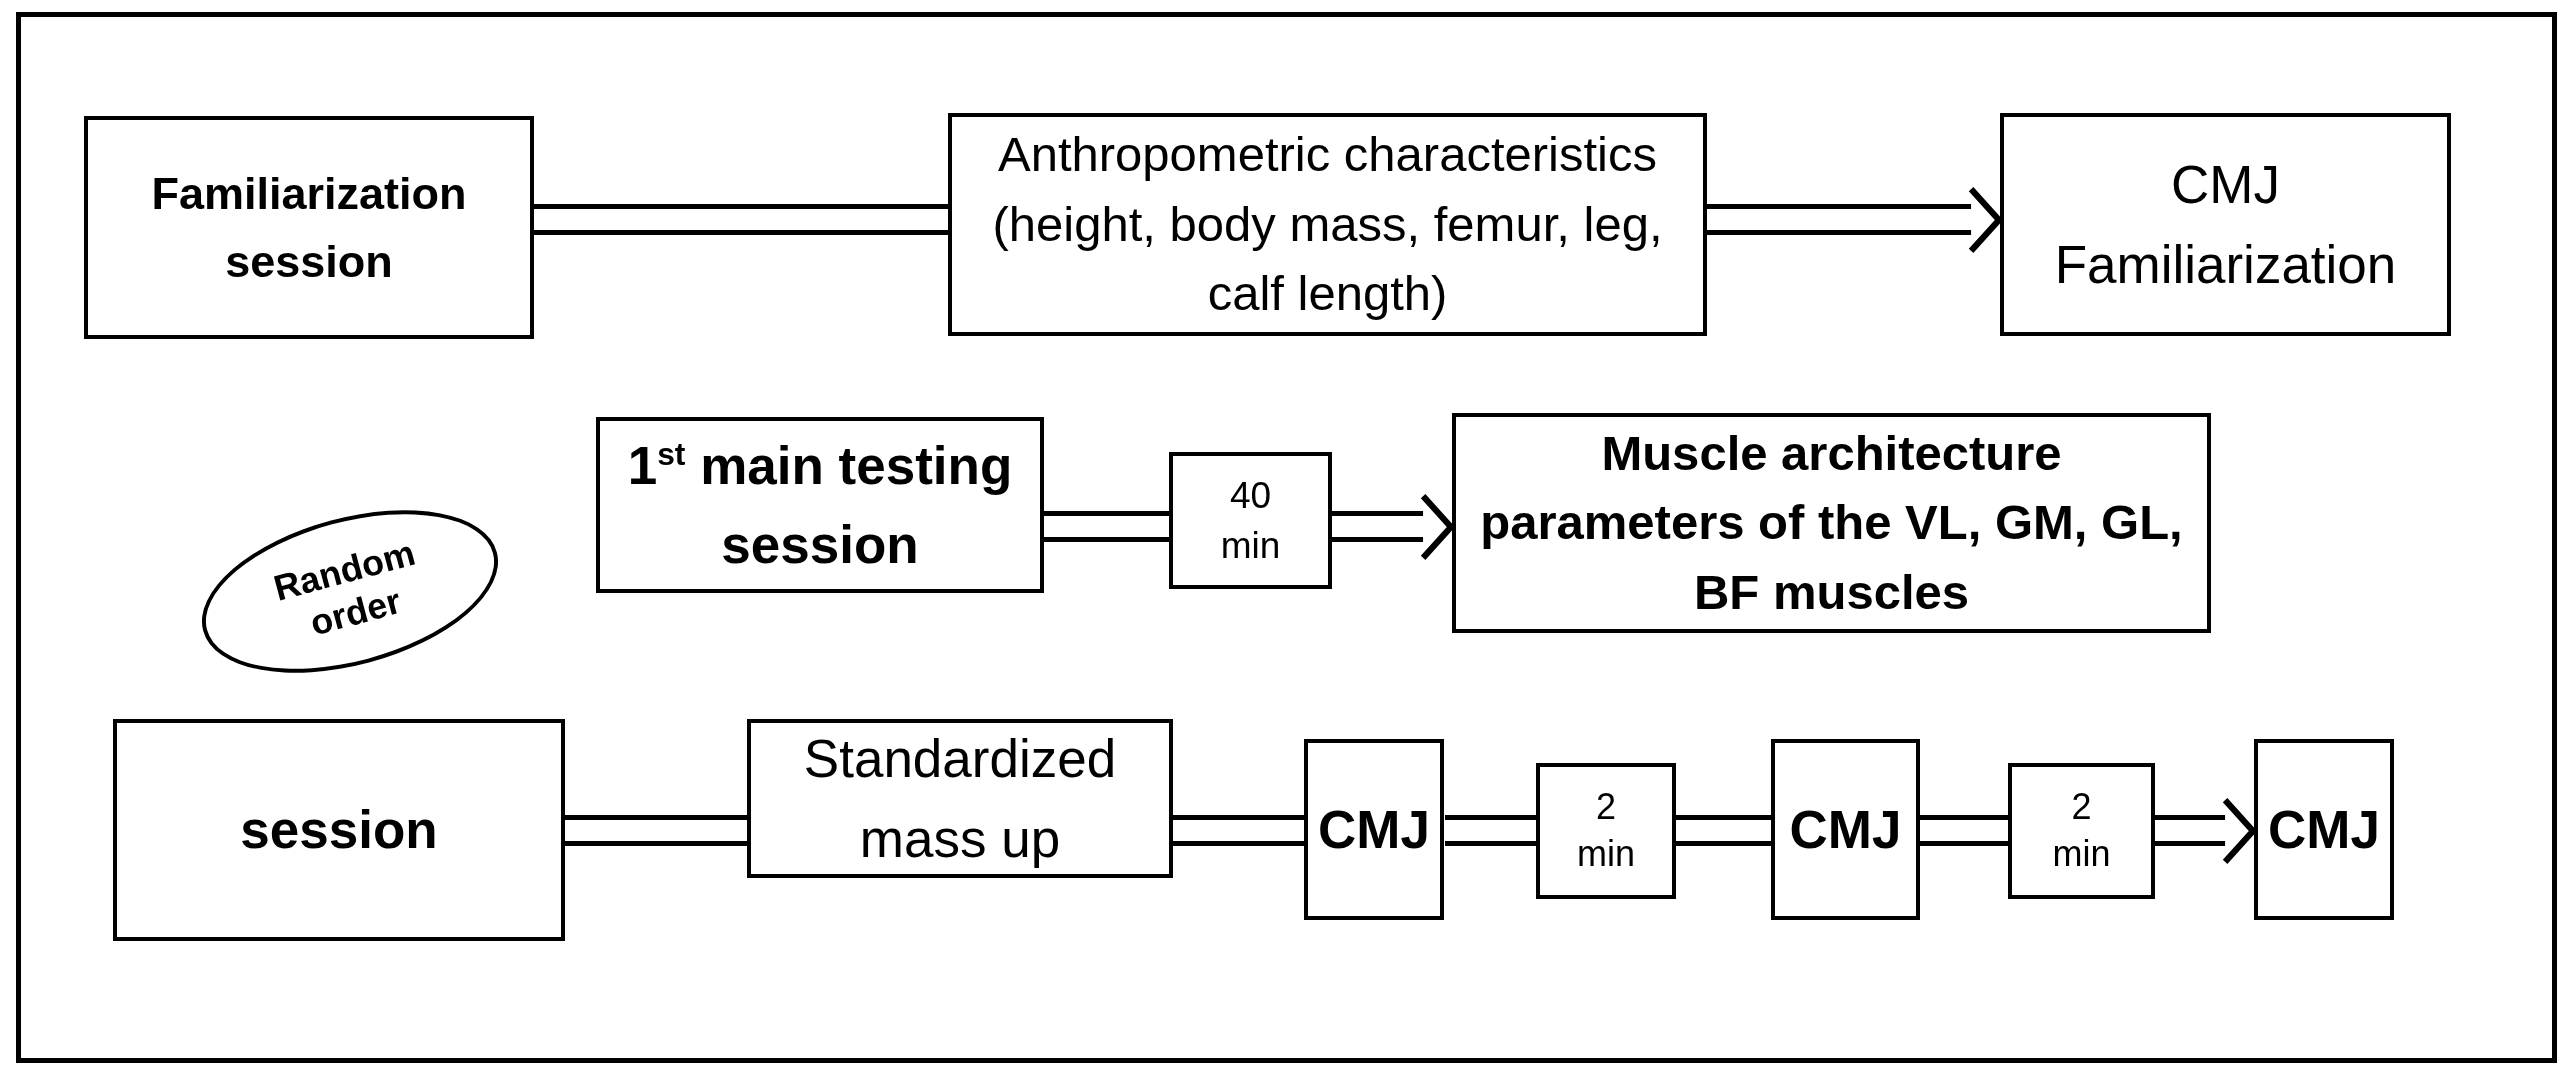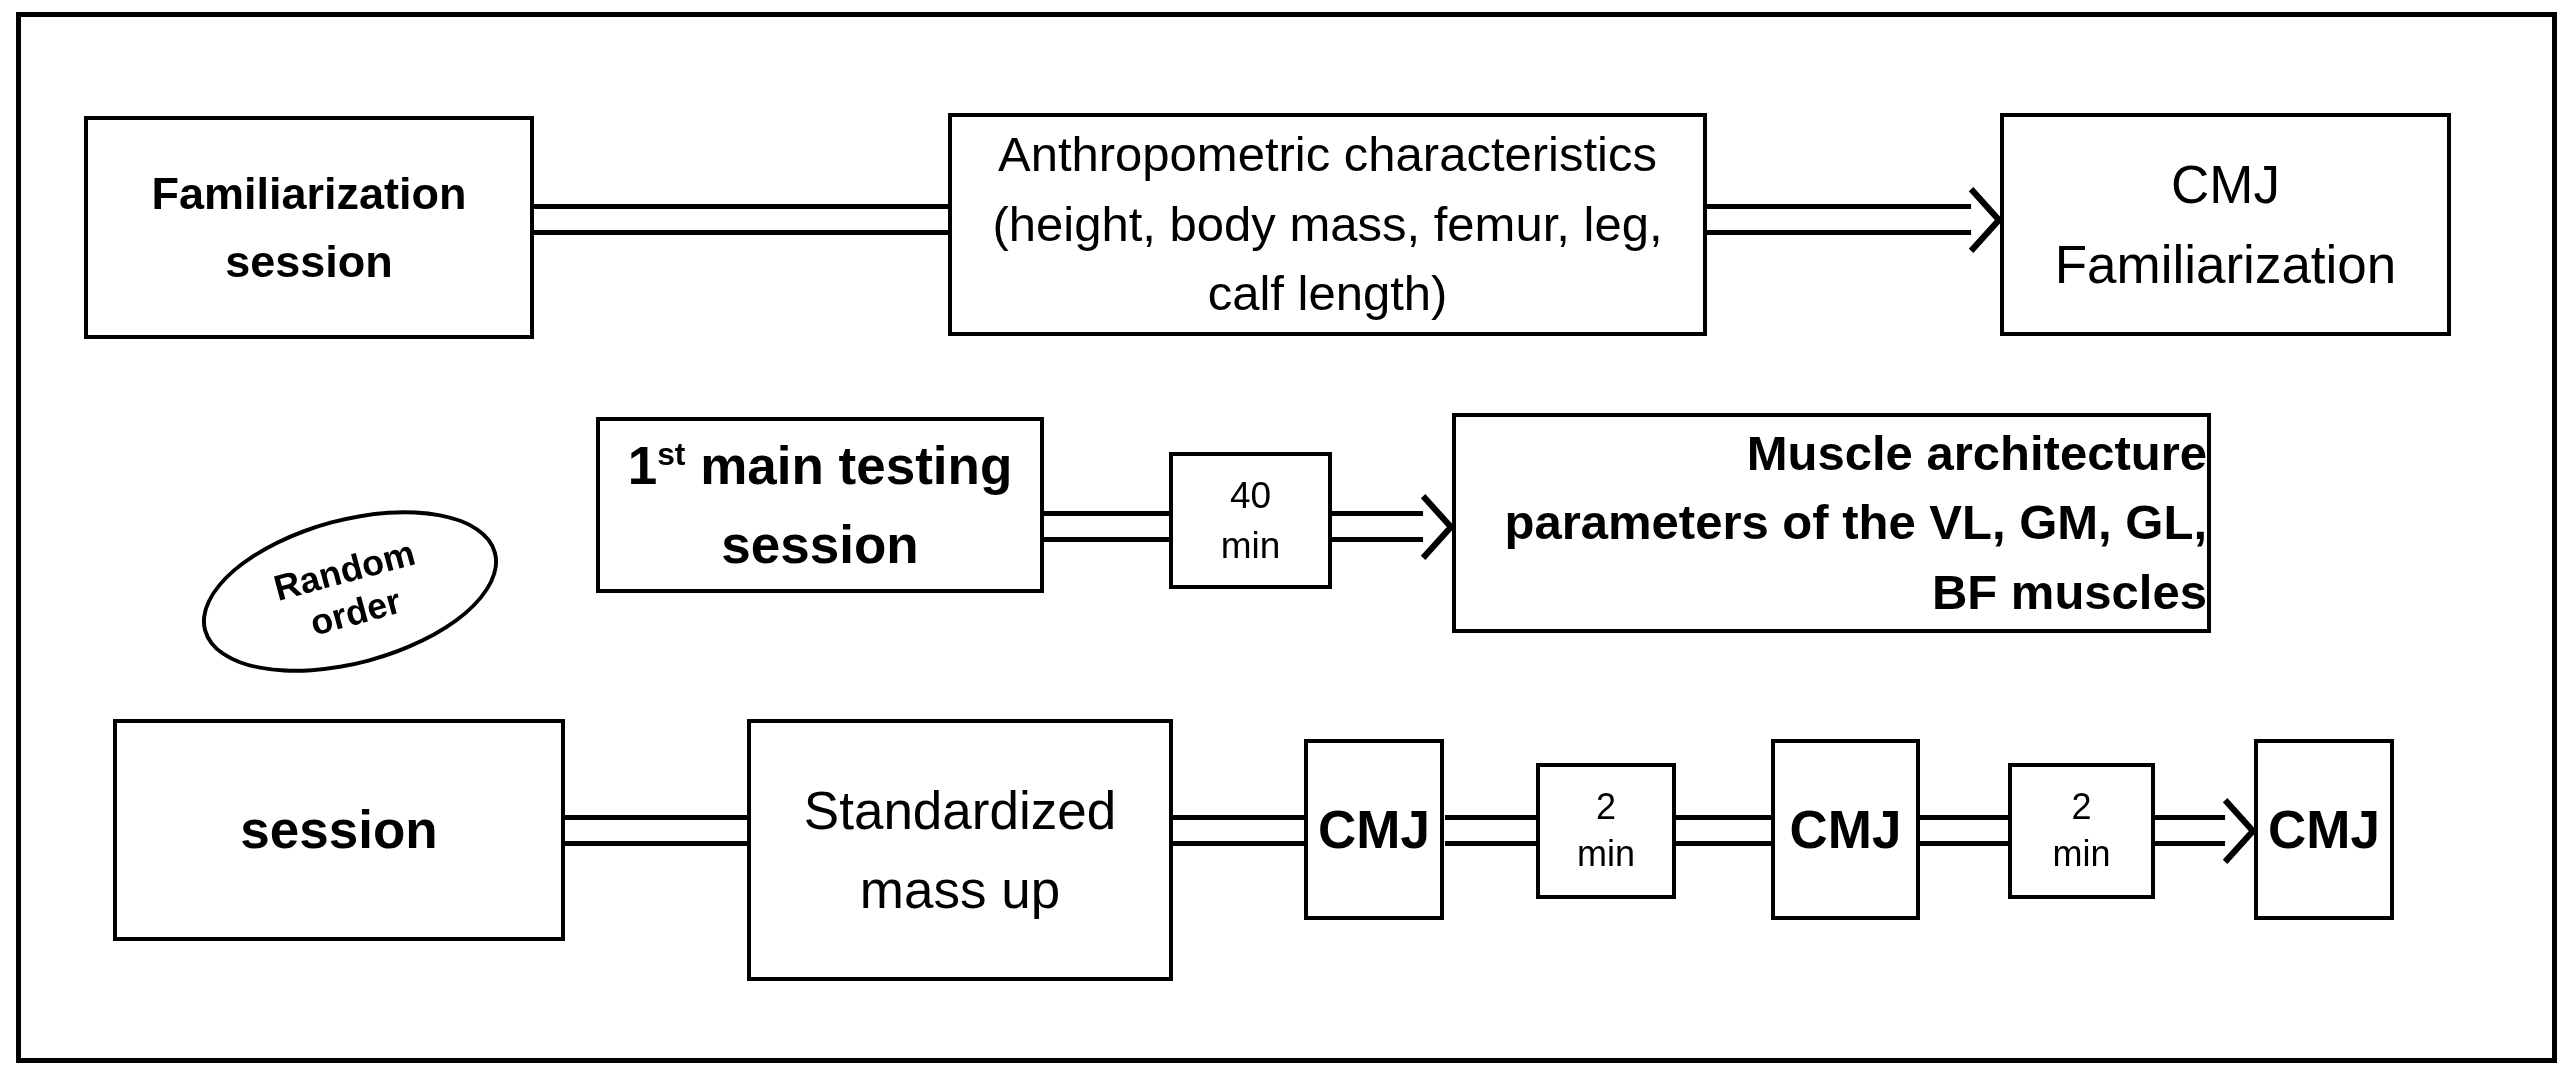--- a/index.html
+++ b/index.html
@@ -156,39 +156,39 @@
   </div>
 </div>
 
 <div class="arrow headed" style="left:1332px; top:511px; width:120px;">
   <div class="shaft"></div>
   <svg class="head" viewBox="0 0 44 88">
     <polyline points="4,4 40,44 4,84" fill="#ffffff" stroke="#000000" stroke-width="8"></polyline>
   </svg>
 </div>
 
-<div class="box" style="left:1452px; top:413px; width:759px; height:220px;text-align:right;">
+<div class="box" style="left:1452px; top:413px; width:759px; height:220px;">
   <div class="txt bold fs-55t">
     <span class="ln">Muscle architecture</span>
     <span class="ln">parameters of the VL, GM, GL,</span>
     <span class="ln">BF muscles</span>
   </div>
 </div>
 
 <div class="box" style="left:113px; top:719px; width:452px; height:222px;">
   <div class="txt bold fs-55">
     <span class="ln">session</span>
   </div>
 </div>
 
 <div class="arrow" style="left:565px; top:815px; width:182px;">
   <div class="shaft"></div>
 </div>
 
-<div class="box" style="left:747px; top:719px; width:426px; height:262px;">
+<div class="box" style="left:747px; top:719px; width:426px; height:159px;">
   <div class="txt fs-55">
     <span class="ln">Standardized</span>
     <span class="ln">mass up</span>
   </div>
 </div>
 
 <div class="arrow" style="left:1173px; top:815px; width:131px;">
   <div class="shaft"></div>
 </div>
 

